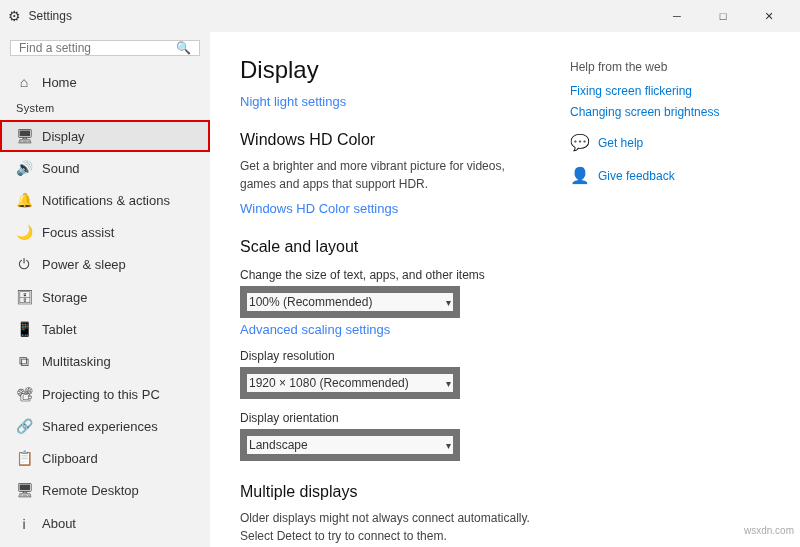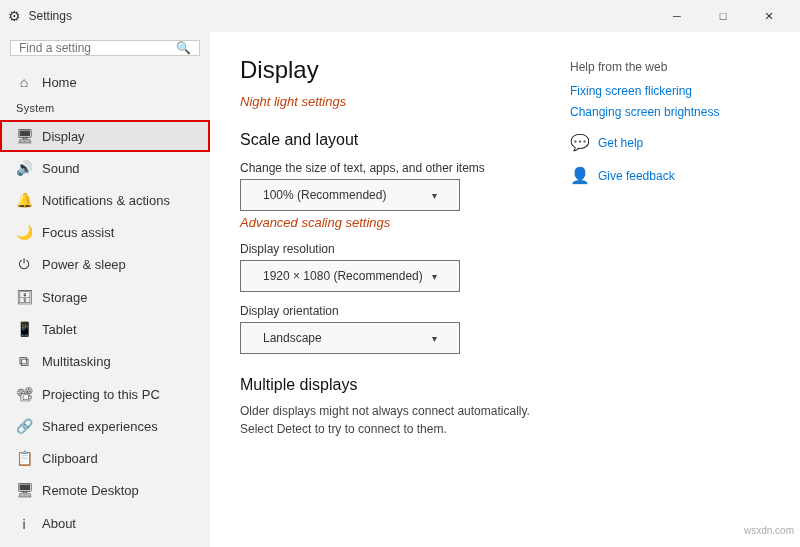--- a/index.html
+++ b/index.html
@@ -95,26 +95,25 @@
     .content-sidebar { width: 200px; flex-shrink: 0; }
 
     .page-title {
       font-size: 24px;
       font-weight: 300;
       color: #111;
       margin-bottom: 10px;
     }
 
     .link-blue {
-      color: #c2410c;
+      color: #3b82f6;
       font-size: 13px;
       cursor: pointer;
       text-decoration: none;
       display: inline-block;
-      font-style: italic;
     }
 
     .section-title {
       font-size: 16px;
       font-weight: 400;
       color: #111;
       margin-top: 22px;
       margin-bottom: 8px;
     }
 
@@ -132,23 +131,23 @@
       font-size: 12px;
       color: #333;
       margin-bottom: 4px;
       margin-top: 12px;
       display: block;
     }
     .dropdown {
       display: flex;
       align-items: center;
       justify-content: space-between;
-      border: 1px solid #737373;
+      border: 7px solid #737373;
       background: #f8f8f8;
-      padding: 6px 22px;
+      padding: 6px 2px;
       width: 220px;
       cursor: pointer;
       font-size: 12px;
       color: #333;
       height: 32px;
     }
     .dropdown-arrow { font-size: 10px; color: #444; }
 
     
     .help-title {
@@ -271,20 +270,25 @@
     </div>
   </div>
 
   <div class="content">
 
     <div class="content-main">
       <h1 class="page-title">Display</h1>
       <a class="link-blue">Night light settings</a>
 
       
+      <div>
+        <h2 class="section-title">Windows HD Color</h2>
+        <p class="section-desc">Get a brighter and more vibrant picture for videos, games and apps that support HDR.</p>
+        <a class="link-blue">Windows HD Color settings</a>
+      </div>
 
       
       <div>
         <h2 class="section-title">Scale and layout</h2>
         <div class="dropdown-wrapper">
           <span class="dropdown-label">Change the size of text, apps, and other items</span>
           <div class="dropdown">
             <span>100% (Recommended)</span>
             <span class="dropdown-arrow">▾</span>
           </div>

